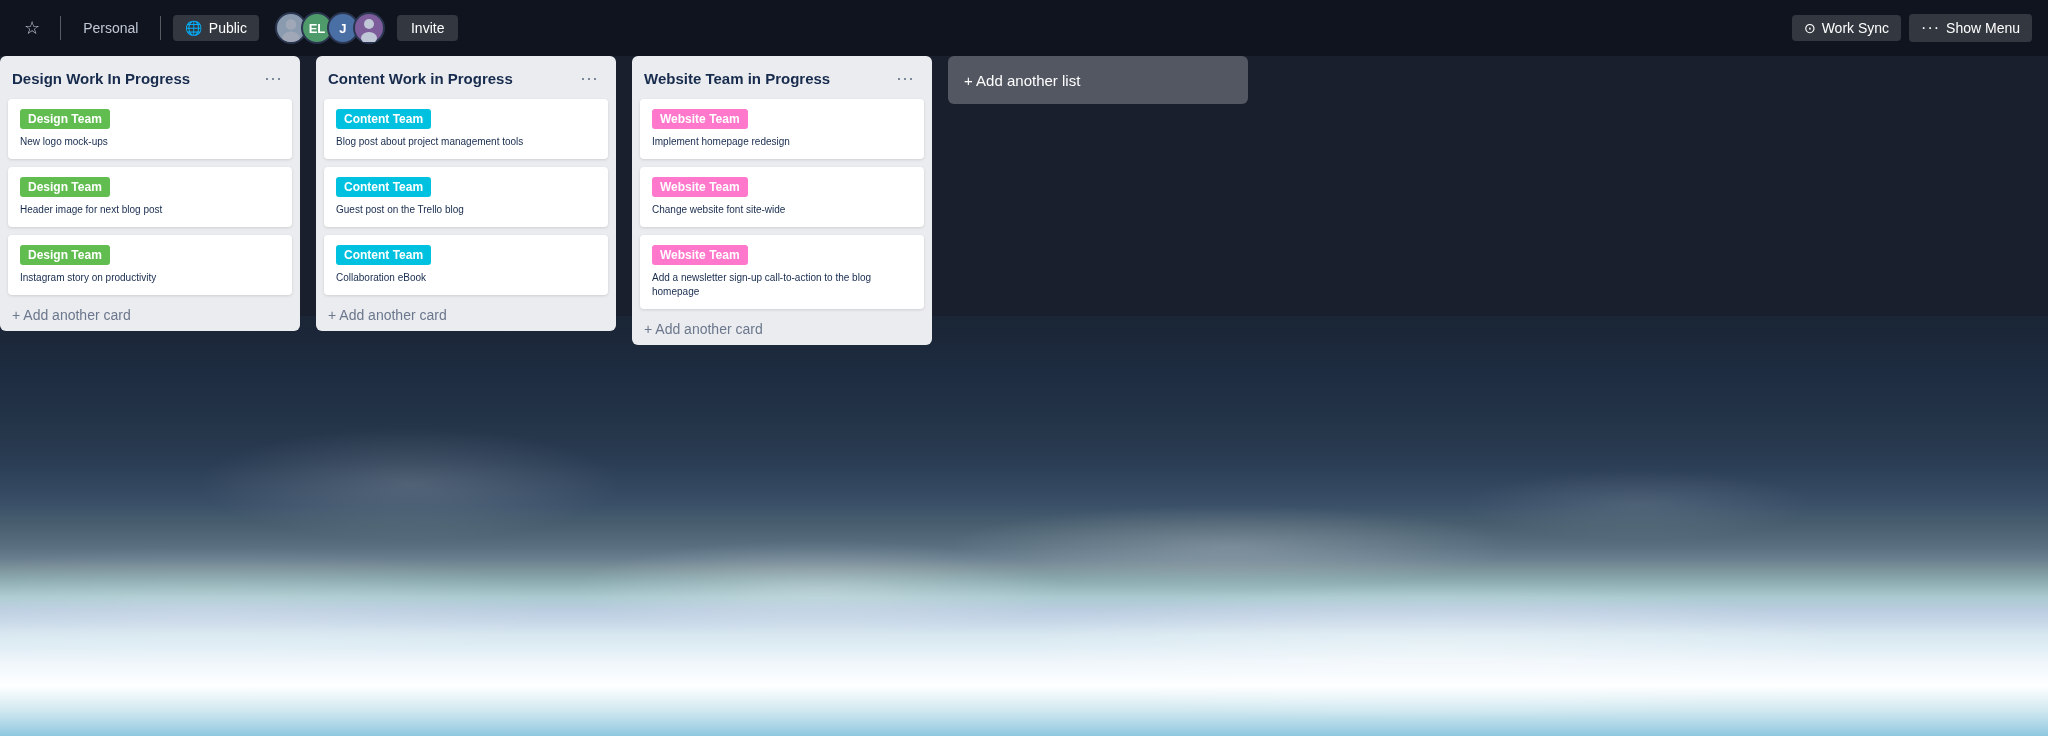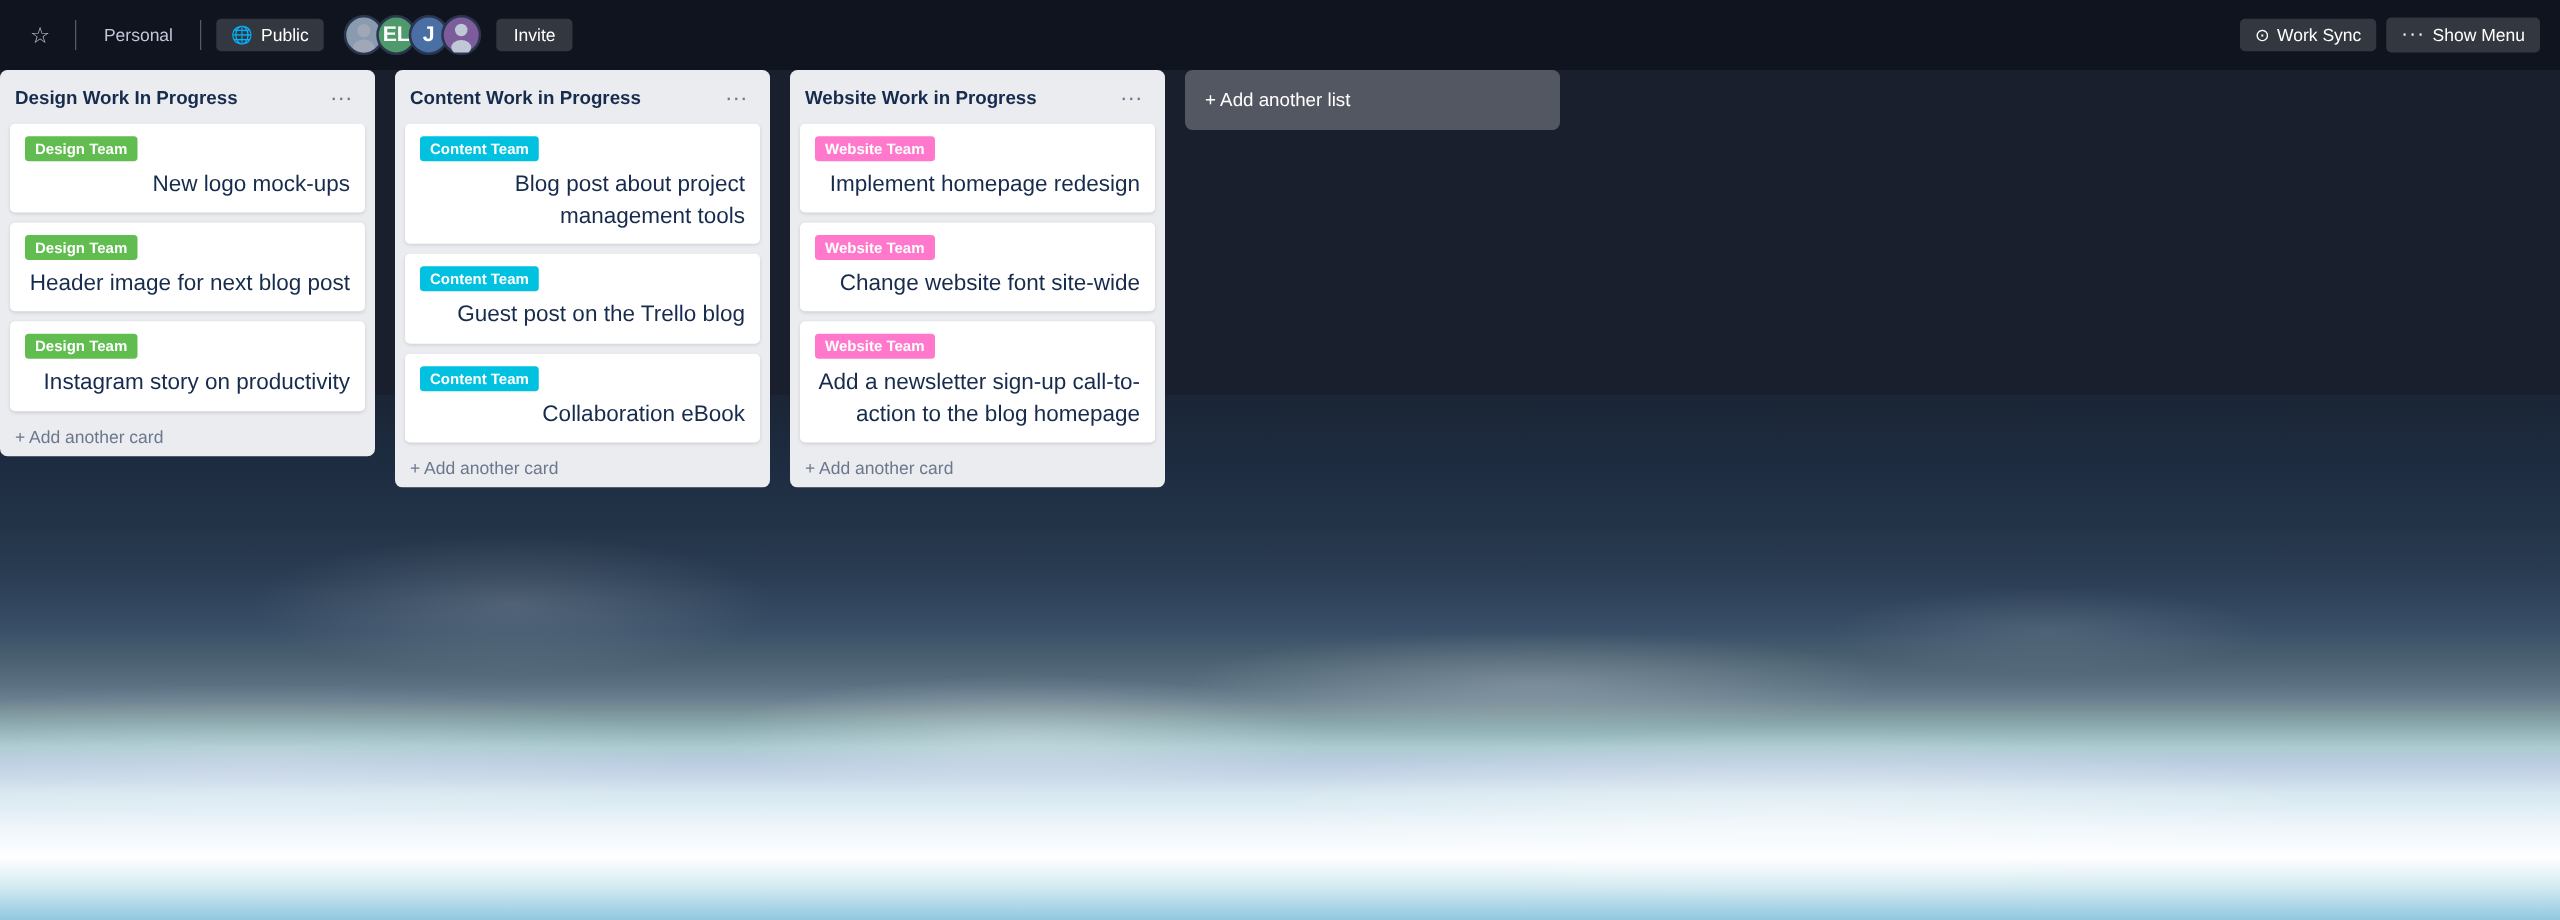--- a/index.html
+++ b/index.html
@@ -131,21 +131,21 @@
 
     .avatar {
       width: 32px;
       height: 32px;
       border-radius: 50%;
       border: 2px solid #2a3550;
       margin-left: -6px;
       display: flex;
       align-items: center;
       justify-content: center;
-      font-size: 17px;
+      font-size: 13px;
       font-weight: 700;
       color: #fff;
     }
     .avatar:first-child { margin-left: 0; }
     .avatar-green { background: #4e9a6a; }
     .avatar-blue { background: #4a6fa5; }
     .avatar-purple { background: #7c5c9a; }
     .avatar-photo {
       background: #8a9bb0;
       overflow: hidden;
@@ -264,24 +264,23 @@
       font-size: 12px;
       font-weight: 600;
       color: #ffffff;
       margin-bottom: 6px;
     }
     .label-green { background: #61bd4f; }
     .label-cyan { background: #00c2e0; }
     .label-pink { background: #ff78cb; }
 
     .card-title {
-      font-size: 18px;
+      font-size: 10px;
       color: #172b4d;
       line-height: 1.4;
-      text-align: right;
     }
 
     .add-card-btn {
       display: flex;
       align-items: center;
       gap: 6px;
       background: none;
       border: none;
       color: #6b778c;
       cursor: pointer;
@@ -378,21 +377,21 @@
       </div>
       <div class="list-cards">
         <div class="card"><div class="card-label label-cyan">Content Team</div><div class="card-title">Blog post about project management tools</div></div>
         <div class="card"><div class="card-label label-cyan">Content Team</div><div class="card-title">Guest post on the Trello blog</div></div>
         <div class="card"><div class="card-label label-cyan">Content Team</div><div class="card-title">Collaboration eBook</div></div>
       </div>
       <button class="add-card-btn">+ Add another card</button>
     </div>
     <div class="list">
       <div class="list-header">
-        <span class="list-title">Website Work in Progress</span>
+        <span class="list-title">Website Team in Progress</span>
         <button class="list-menu-btn">···</button>
       </div>
       <div class="list-cards">
         <div class="card"><div class="card-label label-pink">Website Team</div><div class="card-title">Implement homepage redesign</div></div>
         <div class="card"><div class="card-label label-pink">Website Team</div><div class="card-title">Change website font site-wide</div></div>
         <div class="card"><div class="card-label label-pink">Website Team</div><div class="card-title">Add a newsletter sign-up call-to-action to the blog homepage</div></div>
       </div>
       <button class="add-card-btn">+ Add another card</button>
     </div>
     <button class="add-list-btn">+ Add another list</button>

